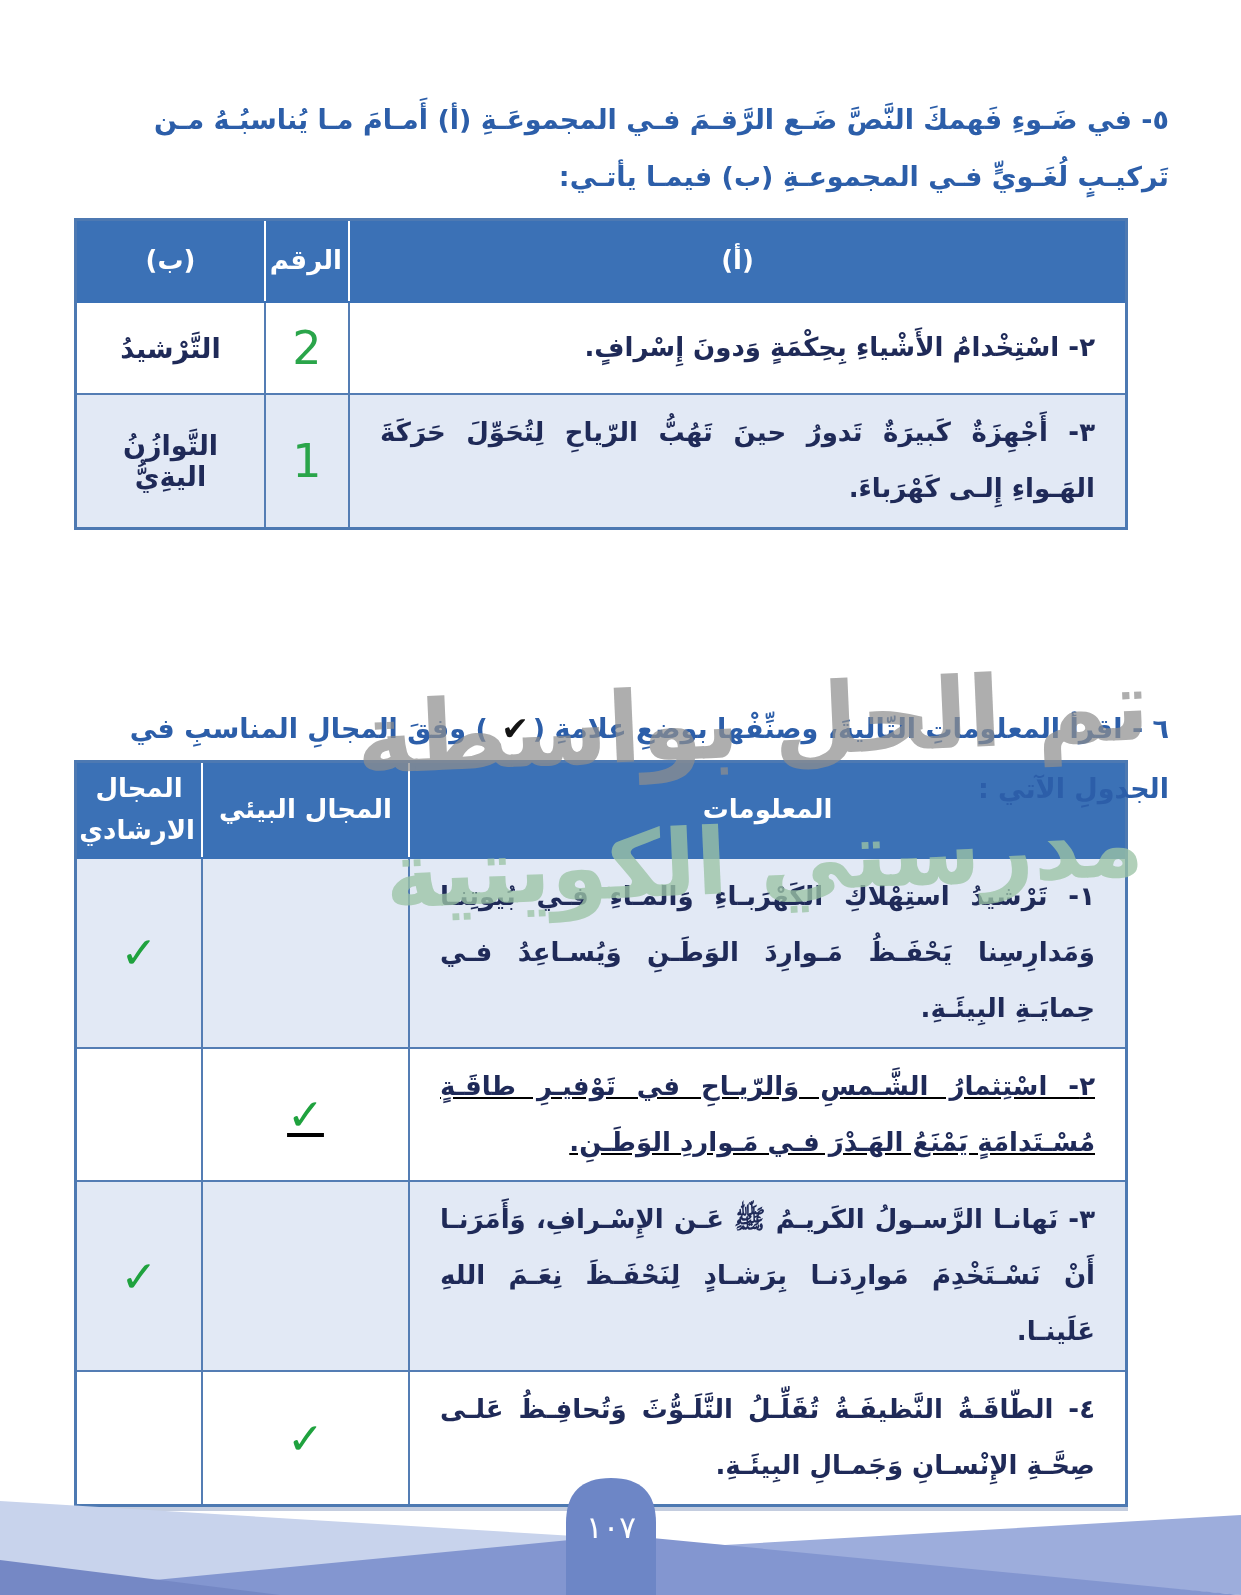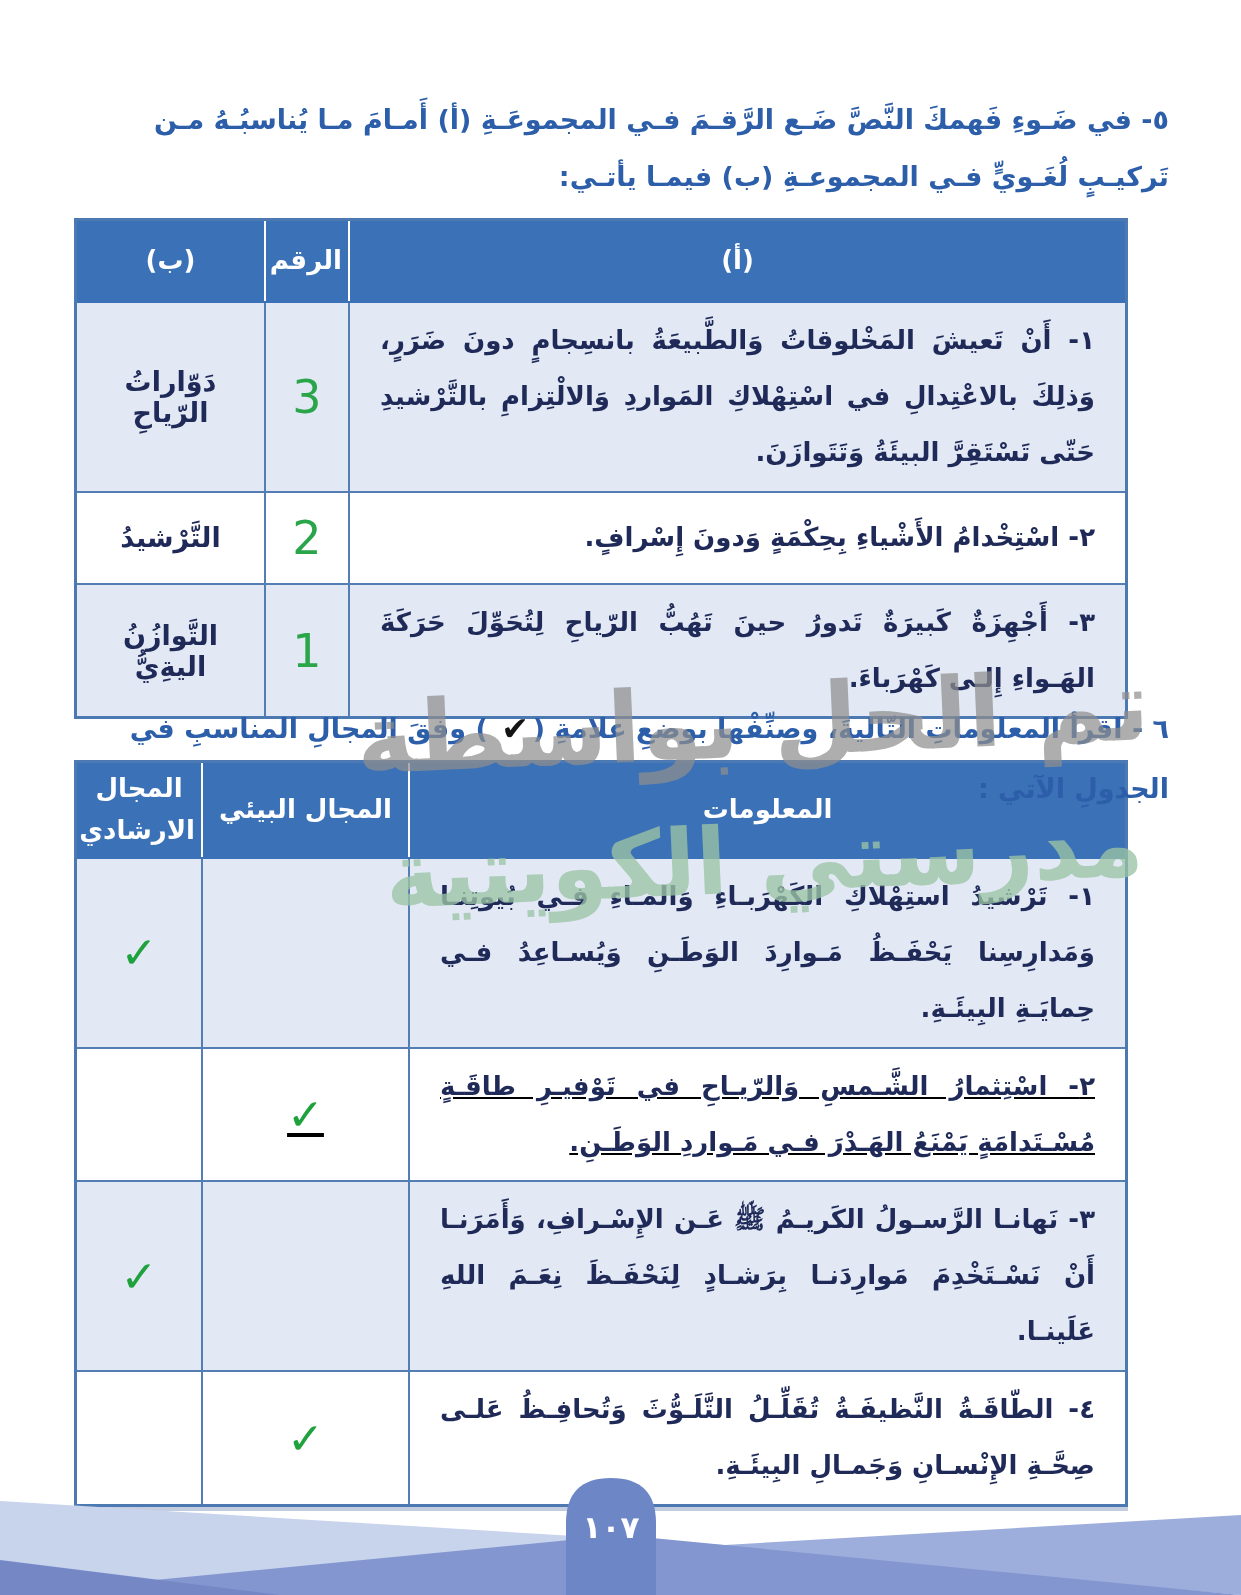--- a/index.html
+++ b/index.html
@@ -89,43 +89,38 @@
   }
   .wm1 { top:648px; right:95px; font-size:98px; color:#8f8f8f; opacity:0.72; letter-spacing:10px; }
   .wm2 { top:790px; right:100px; font-size:92px; color:#9cc4a6; opacity:0.78; letter-spacing:8px; }
 
   
   .footer-art { position:absolute; left:0; top:1435px; width:1241px; height:160px; z-index:3; }
   .page-number {
     position:absolute; left:566px; top:1505px;
     width:90px; height:44px; line-height:44px;
     text-align:center;
-    color:#ffffff; font-size:31px; font-weight:bold;
+    color:#ffffff; font-size:31px; font-weight:normal;
     letter-spacing:4px;
     z-index:7;
   }
 </style>
 </head>
 <body>
 
 <div class="page">
 
   <div class="q-title q5">٥- في ضَـوءِ فَهمكَ النَّصَّ ضَـع الرَّقـمَ فـي المجموعَـةِ (أ) أَمـامَ مـا يُناسبُـهُ مـن تَركيـبٍ لُغَـويٍّ فـي المجموعـةِ (ب) فيمـا يأتـي:</div>
 
   <table class="tbl tbl1">
     <tbody>
         <tr>
       <th style="width:763px;">(أ)</th>
       <th style="width:70px;">الرقم</th>
       <th style="width:175px;">(ب)</th>
-    </tr>
-    <tr class="r-light" style="height:140px;">
-      <td class="info">١- أَنْ تَعيشَ المَخْلوقاتُ وَالطَّبيعَةُ بانسِجامٍ دونَ ضَرَرٍ، وَذلِكَ بالاعْتِدالِ في اسْتِهْلاكِ المَواردِ وَالالْتِزامِ بالتَّرْشيدِ حَتّى تَسْتَقِرَّ البيئَةُ وَتَتَوازَنَ.</td>
-      <td class="num">3</td>
-      <td class="bcol">دَوّاراتُ الرّياحِ</td>
     </tr>
     <tr class="r-white" style="height:92px;">
       <td class="info">٢- اسْتِخْدامُ الأَشْياءِ بِحِكْمَةٍ وَدونَ إِسْرافٍ.</td>
       <td class="num">2</td>
       <td class="bcol">التَّرْشيدُ</td>
     </tr>
     <tr class="r-light" style="height:134px;">
       <td class="info">٣- أَجْهِزَةٌ كَبيرَةٌ تَدورُ حينَ تَهُبُّ الرّياحِ لِتُحَوِّلَ حَرَكَةَ الهَـواءِ إِلـى كَهْرَباءَ.</td>
       <td class="num">1</td>
       <td class="bcol">التَّوازُنُ اليةِيُّ</td>

